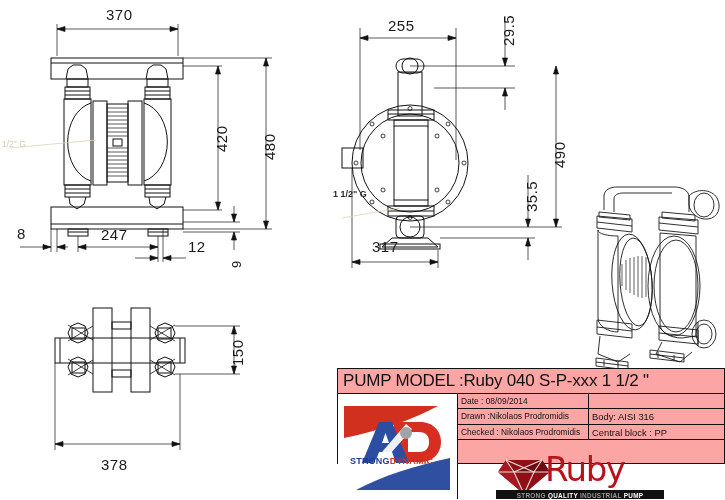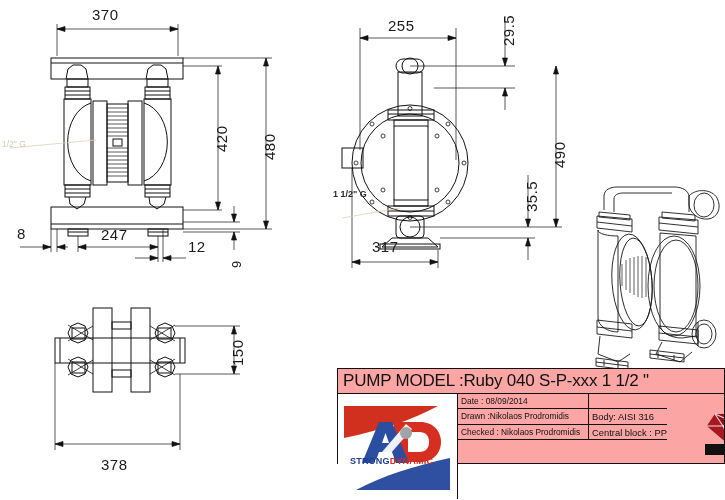--- a/index.html
+++ b/index.html
@@ -18,39 +18,39 @@
 
   
   .titleblock{position:absolute;left:337px;top:368px;width:388px;height:96px;
               border:1.6px solid #111;background:#fca5a5;box-sizing:border-box;}
   .tb-title{height:25px;border-bottom:1.6px solid #111;box-sizing:border-box;
             display:flex;align-items:center;padding-left:5px;
             font-size:17px;letter-spacing:-.2px;white-space:nowrap;overflow:hidden;}
   .tb-body{display:flex;height:105px;box-sizing:border-box;}
   .tb-logo-cell{width:120px;border-right:1.4px solid #111;box-sizing:border-box;
                 position:relative;overflow:hidden;background:#fff;}
-  .tb-right{flex:1;display:flex;flex-direction:row;box-sizing:border-box;}
+  .tb-right{flex:1;display:flex;flex-direction:column;box-sizing:border-box;}
   .tb-rows{height:46px;box-sizing:border-box;border-bottom:1.4px solid #111;}
   .tb-row{display:flex;height:15.3px;box-sizing:border-box;border-bottom:1px solid #111;}
   .tb-row:last-child{border-bottom:none;align-items:center;}
   .tb-c1{width:131px;border-right:1.4px solid #111;box-sizing:border-box;
          padding:1px 0 0 3px;font-size:8.4px;line-height:13px;white-space:nowrap;overflow:hidden;}
   .tb-c2{flex:1;box-sizing:border-box;padding:1px 0 0 3px;
          font-size:9.4px;line-height:13px;white-space:nowrap;overflow:hidden;}
   .tb-rubycell{flex:1;position:relative;overflow:hidden;}
 
   
   .ad{position:absolute;left:4px;top:6px;width:112px;height:96px;}
   .ad-txt{position:absolute;left:8px;top:56px;font-size:9px;font-weight:bold;letter-spacing:.2px;}
   .ad-a{color:#1b3a93;}
   .ad-d{color:#d1301f;}
 
   
   .ruby{position:absolute;left:30px;top:14px;width:200px;height:56px;}
-  .ruby-word{position:absolute;left:57px;top:-2px;font-size:34px;font-weight:bold;
+  .ruby-word{position:absolute;left:57px;top:-2px;font-size:34px;font-weight:normal;
              color:#b8121a;letter-spacing:-1.5px;line-height:34px;font-family:"DejaVu Sans",sans-serif;}
   .ruby-bar{position:absolute;left:8px;top:36px;width:168px;height:11px;background:#111;
             display:flex;align-items:center;justify-content:center;}
   .ruby-bar span{font-size:6.4px;font-weight:bold;letter-spacing:.3px;white-space:nowrap;}
   .rb-a{color:#9a9a9a;}
   .rb-b{color:#ffffff;}
 </style>
 </head>
 <body>
 
@@ -166,21 +166,21 @@
         <line x1="183" y1="232" x2="240" y2="232"></line>
         <line x1="234" y1="206" x2="234" y2="222"></line>
         <path d="M234,222 L231.5,214 L236.5,214 Z" fill="#111"></path>
         <line x1="234" y1="232" x2="234" y2="250"></line>
         <path d="M234,232 L231.5,240 L236.5,240 Z" fill="#111"></path>
 
         <line x1="10" y1="148" x2="96" y2="140" stroke="#ded0b6" stroke-width="0.8"></line>
       </g>
     </svg>
 
-    <span class="dimtxt" style="left:92px;top:6px;">370</span>
+    <span class="dimtxt" style="left:106px;top:6px;">370</span>
     <span class="dimtxt vert" style="left:213px;top:152px;">420</span>
     <span class="dimtxt vert" style="left:261px;top:160px;">480</span>
     <span class="dimtxt" style="left:17px;top:225px;">8</span>
     <span class="dimtxt" style="left:101px;top:226px;">247</span>
     <span class="dimtxt" style="left:188px;top:238px;text-align:right;">12</span>
     <span class="dimtxt vert" style="left:229px;top:268px;font-size:13px;">9</span>
     <span class="ghost" style="left:2px;top:139px;">1/2" G</span>
   </div>
 
   <div class="view" style="left:330px;top:0;width:265px;height:275px;">

